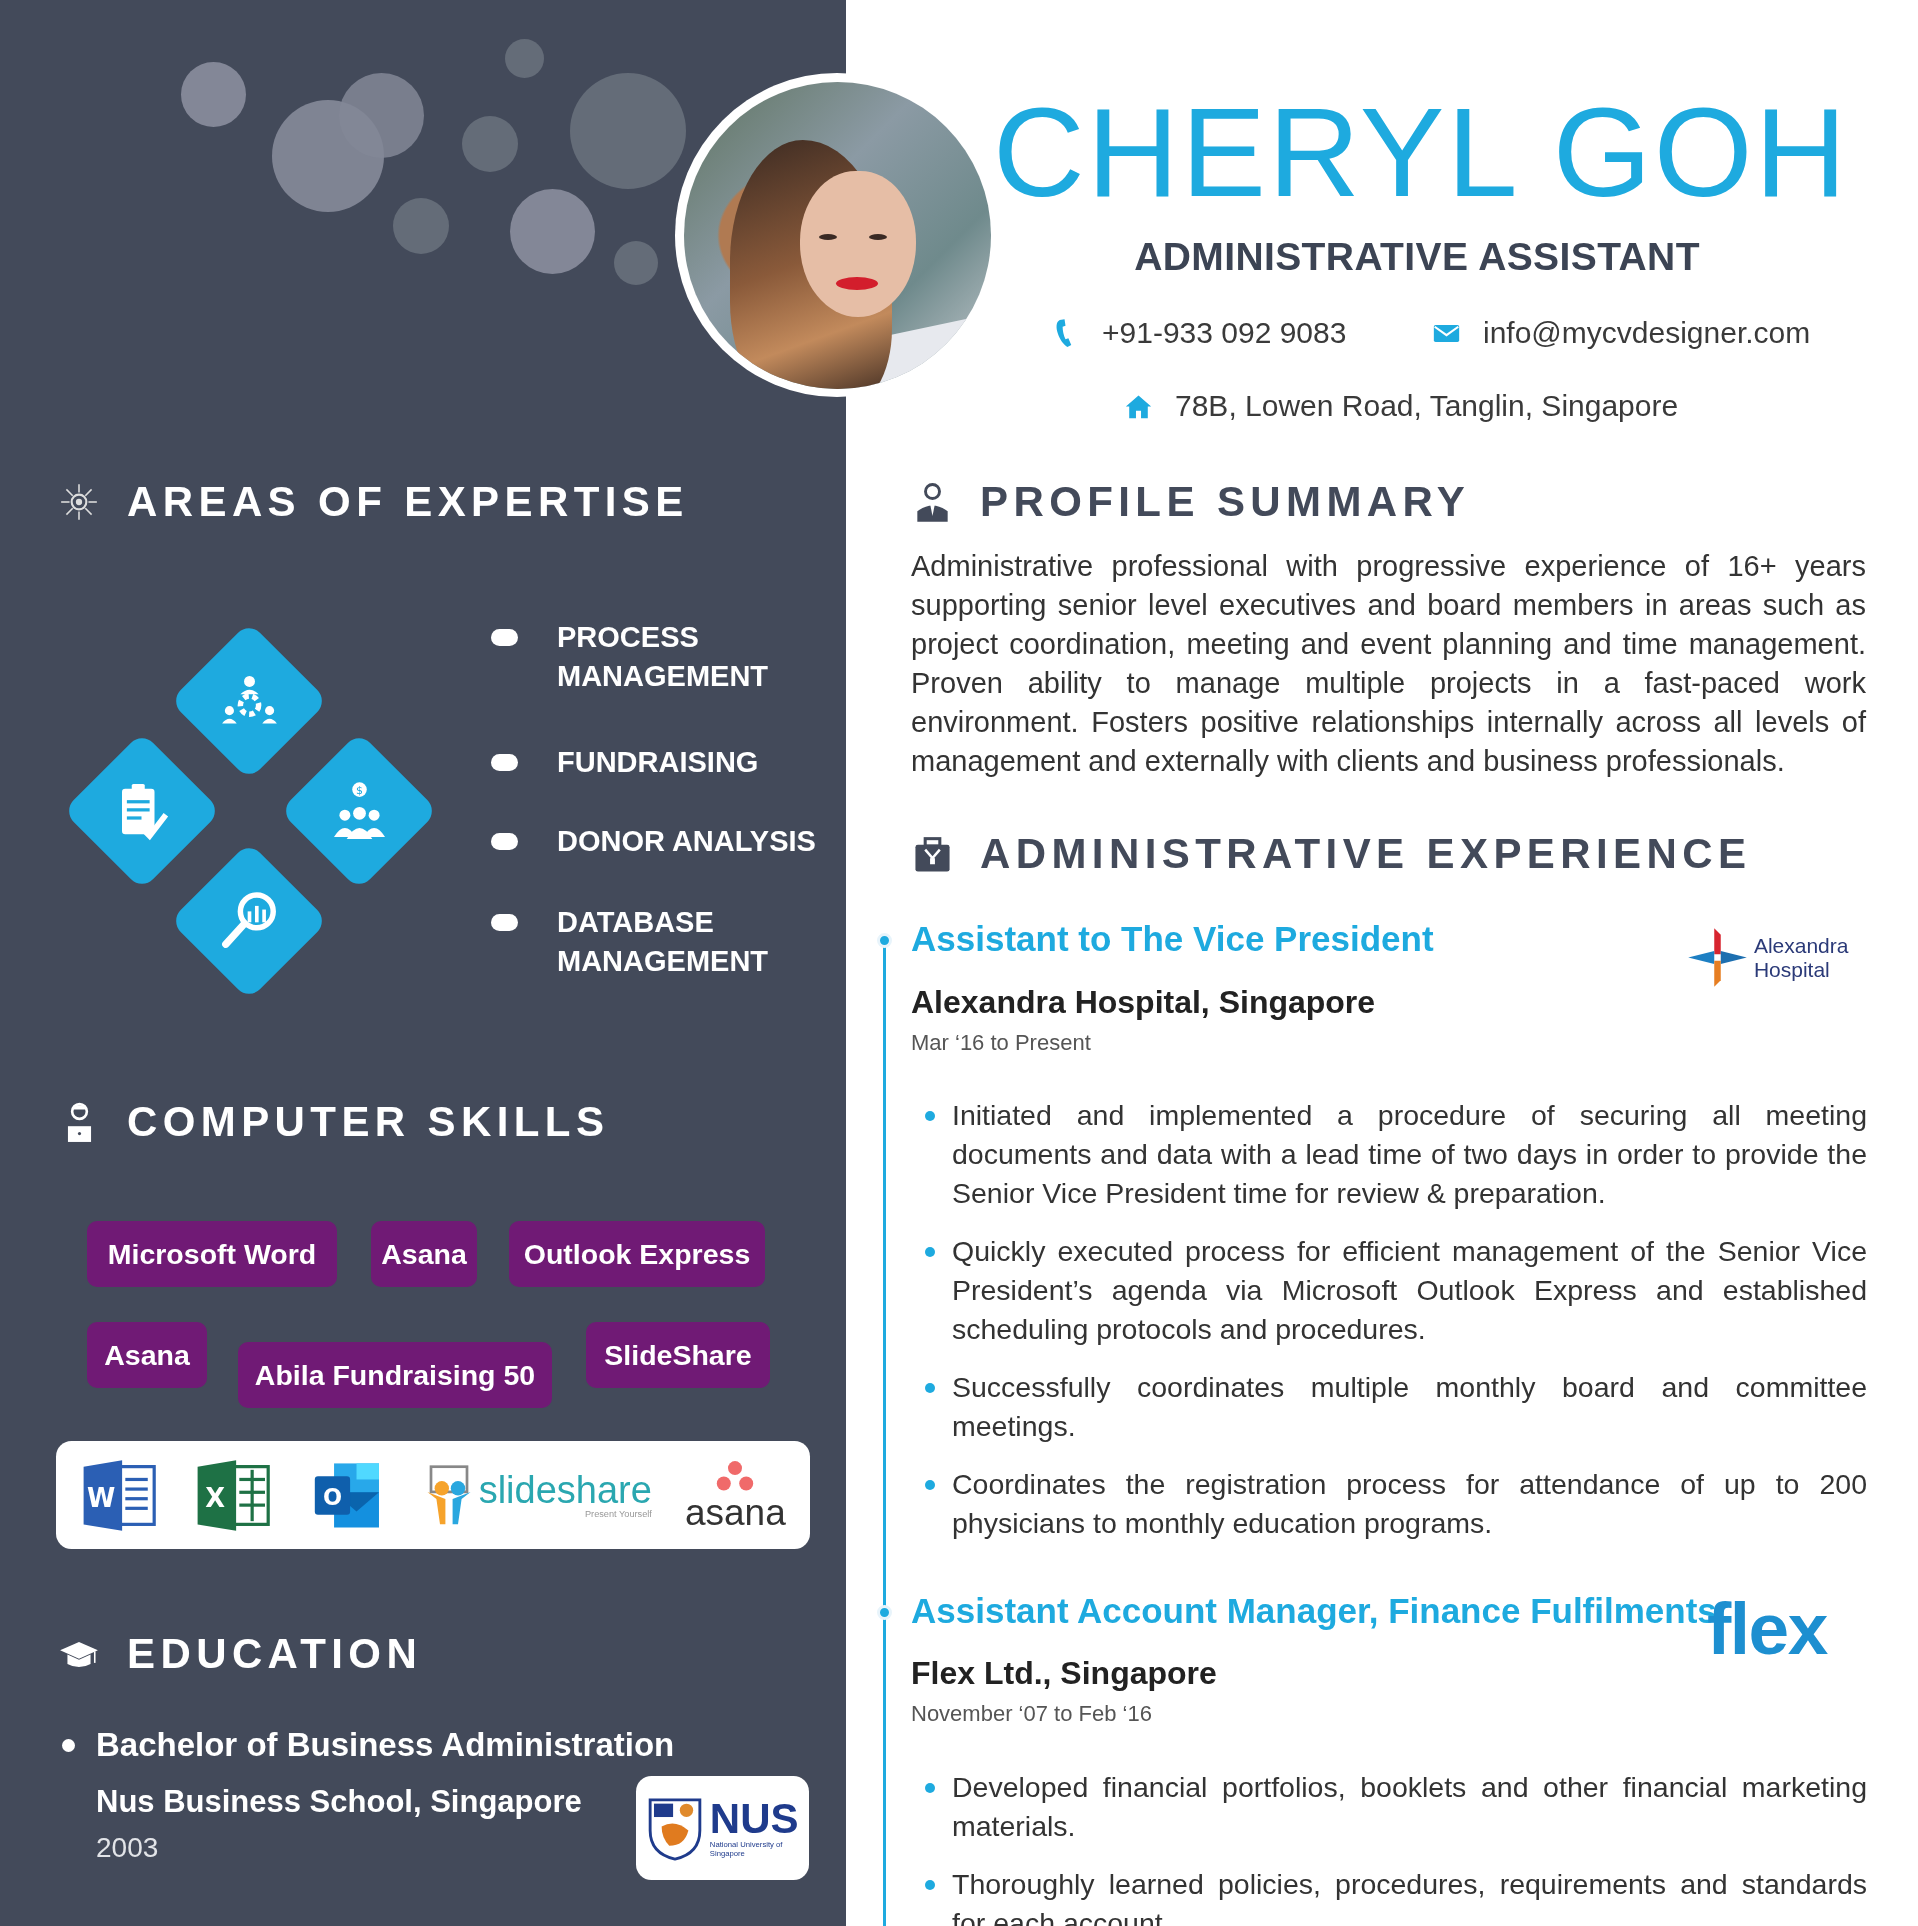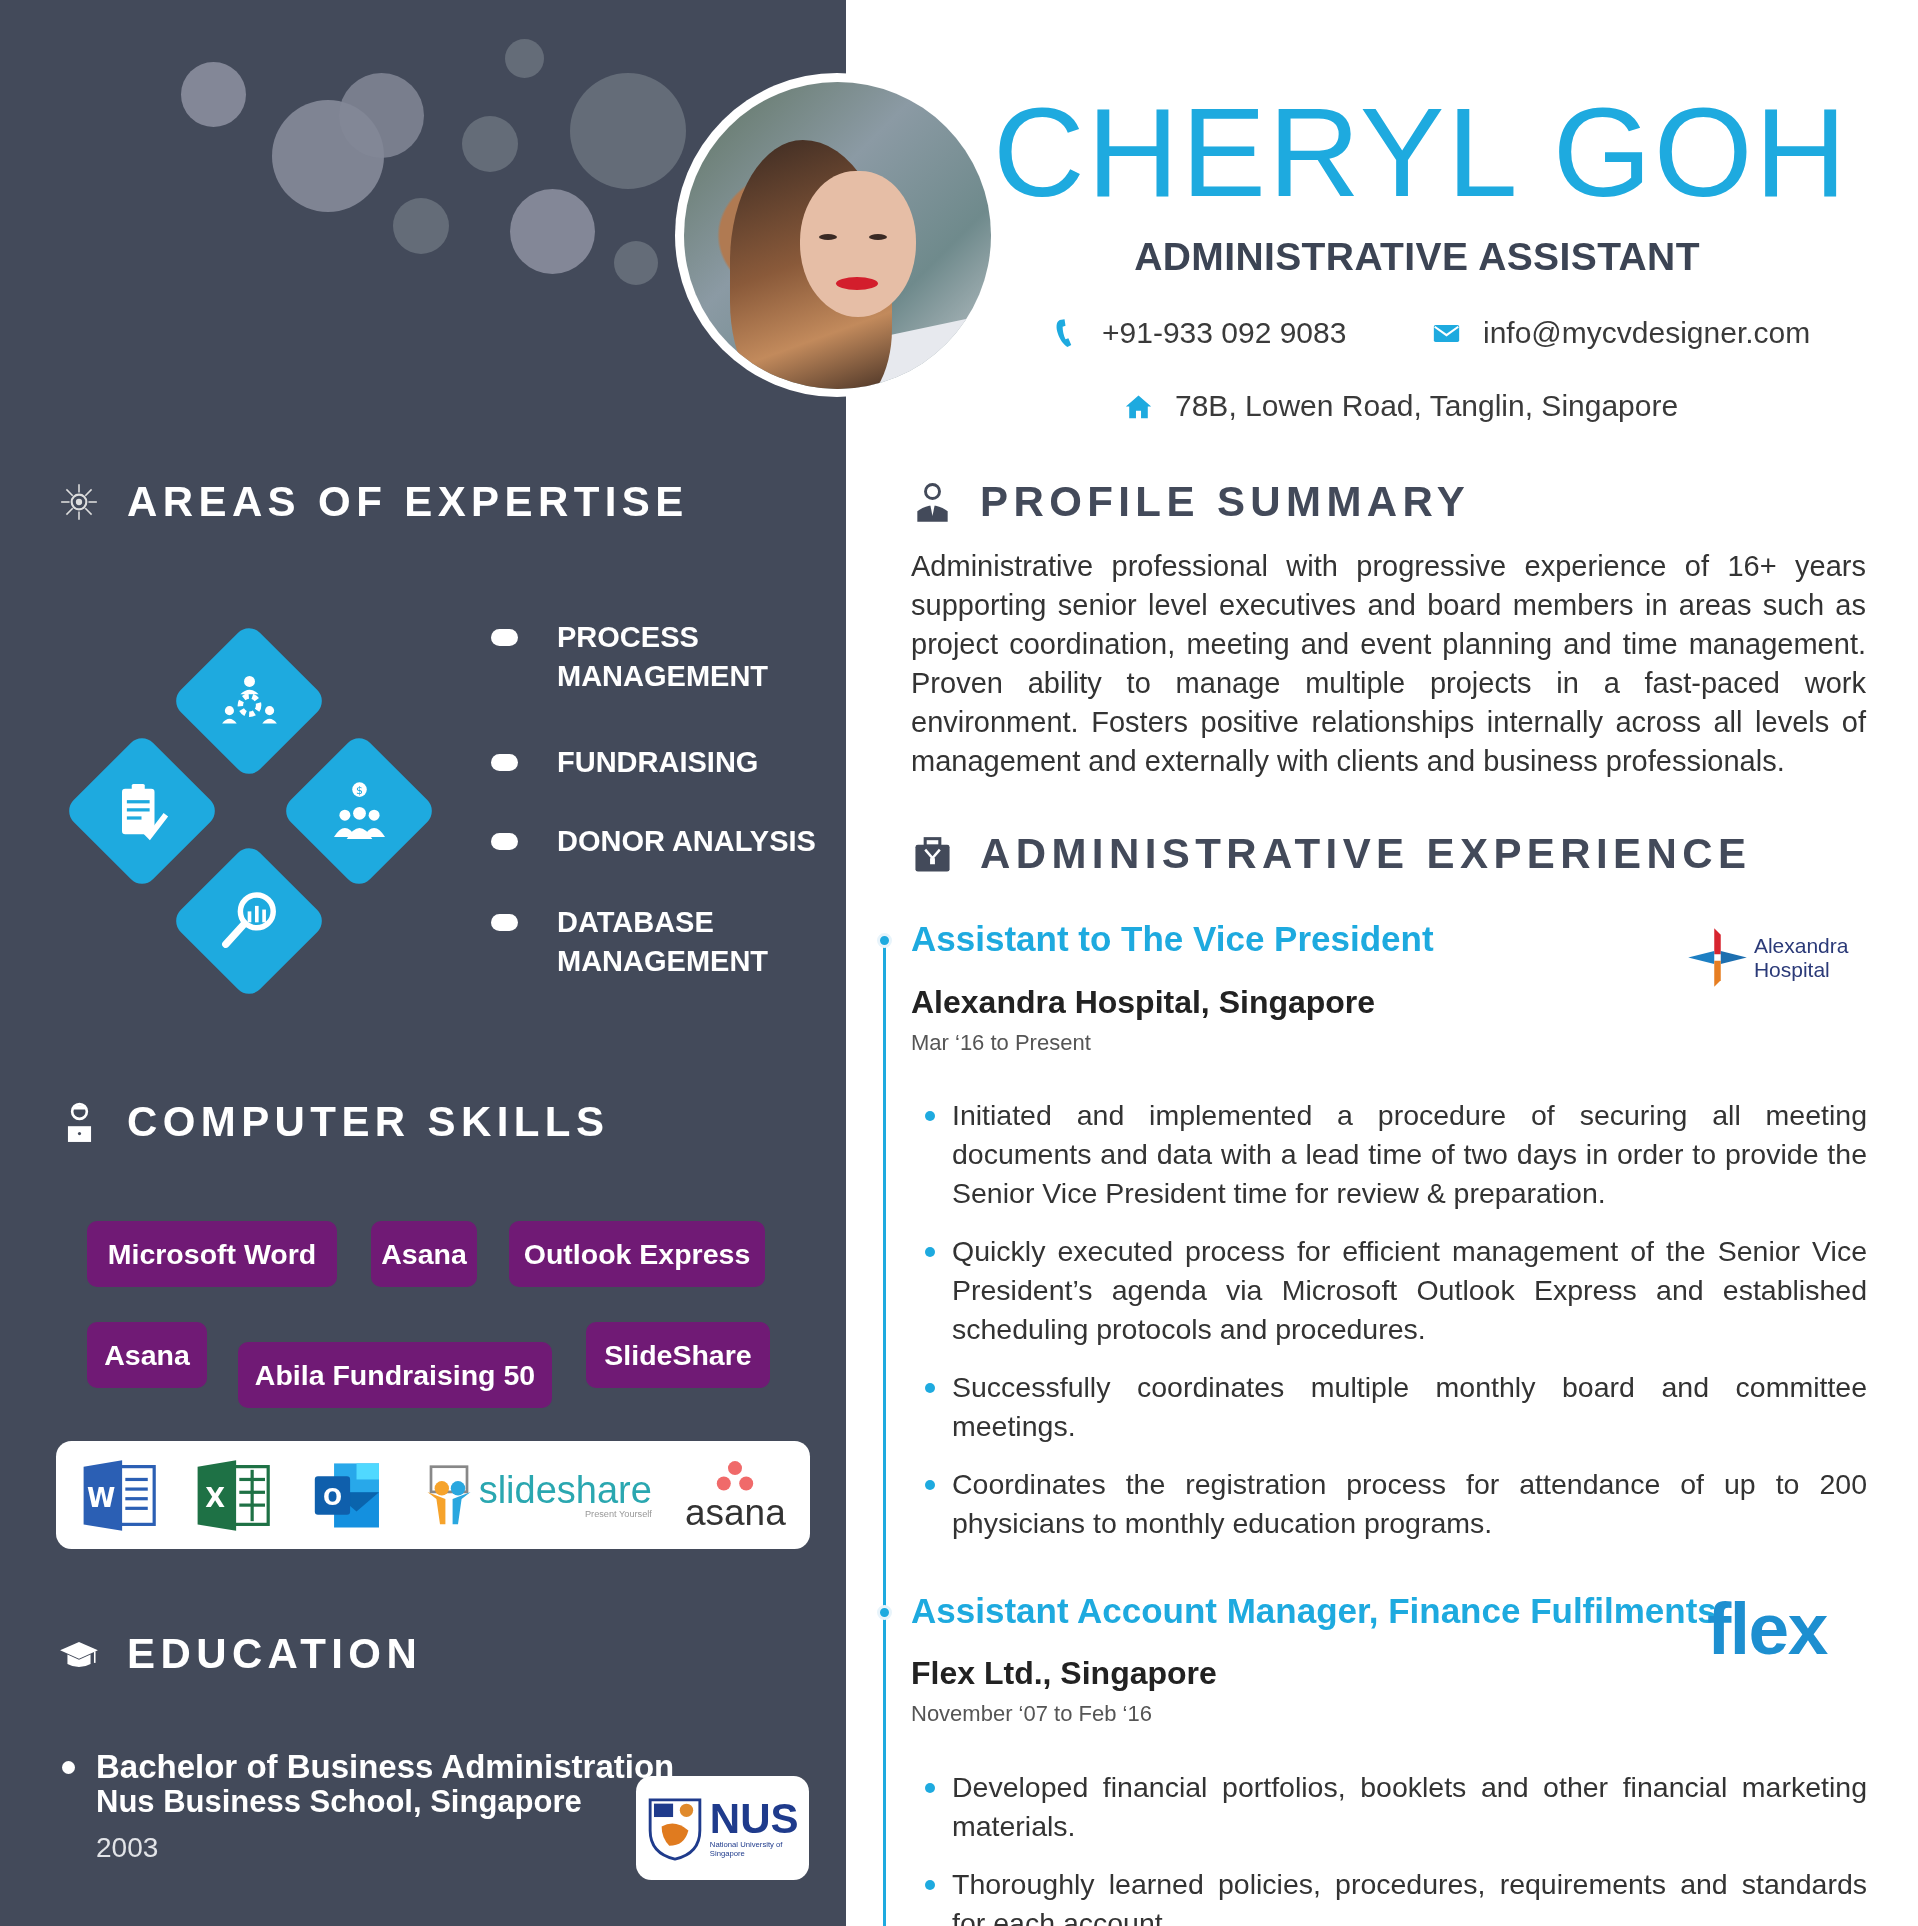--- a/index.html
+++ b/index.html
@@ -295,21 +295,21 @@
   <span class="ic">
     <svg width="42" height="35" viewBox="0 0 40 32">
         <path d="M20 4 L2 12 L20 20 L38 12 Z" fill="#fff"></path>
         <path d="M9 16 L9 25 Q20 31 31 25 L31 16 L20 21 Z" fill="#fff"></path>
         <line x1="35" y1="13" x2="35" y2="24" stroke="#fff" stroke-width="1.5"></line>
       </svg>
   </span>
   <span>EDUCATION</span>
 </div>
 
-<div class="edu-text" style="left:62px;top:1726px;font-size:33px;font-weight:700;display:flex;align-items:center;margin-top:22px;">
+<div class="edu-text" style="left:62px;top:1726px;font-size:33px;font-weight:700;display:flex;align-items:center;">
   <span style="width:13px;height:13px;border-radius:50%;background:#fff;display:inline-block;margin-right:21px;"></span>
   <span>Bachelor of Business Administration</span>
 </div>
 <div class="edu-text" style="left:96px;top:1784px;font-size:31px;font-weight:700;">Nus Business School, Singapore</div>
 <div class="edu-text" style="left:96px;top:1832px;font-size:28px;color:#e2e4e8;">2003</div>
 <div class="nus-logo">
   <svg width="58" height="65" viewBox="0 0 30 34">
       <path d="M2 2 L28 2 L28 18 Q28 30 15 33 Q2 30 2 18 Z" fill="#fff" stroke="#1f3b8c" stroke-width="1.5"></path>
       <rect x="4" y="4" width="10" height="7" fill="#1f3b8c"></rect>
       <circle cx="21" cy="7.5" r="3.5" fill="#e08a2c"></circle>

